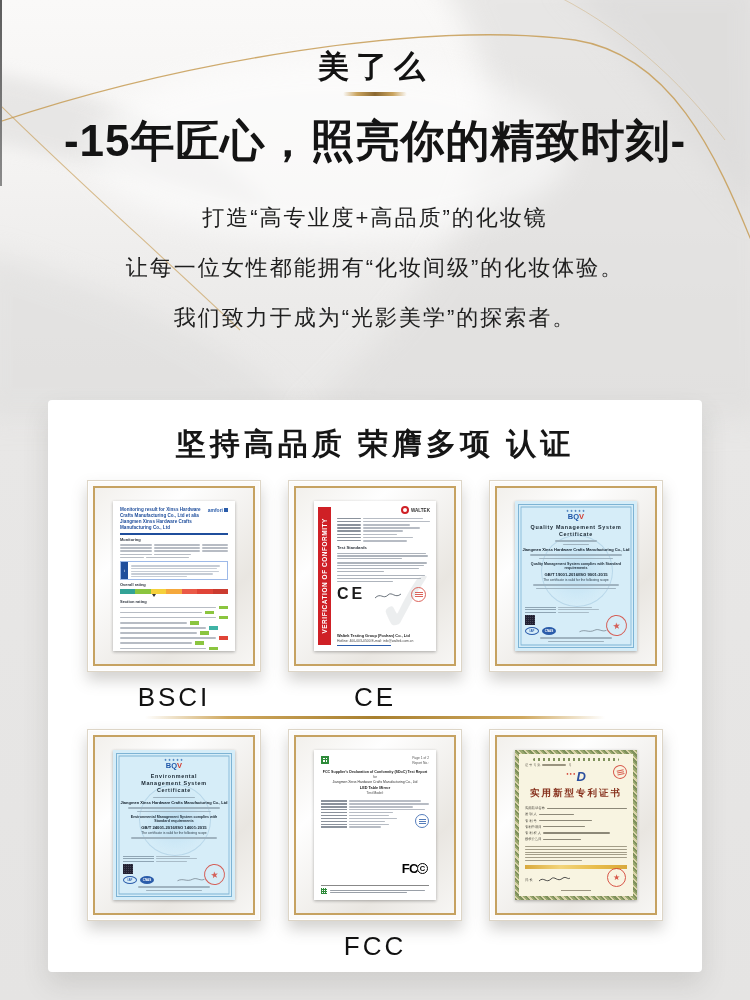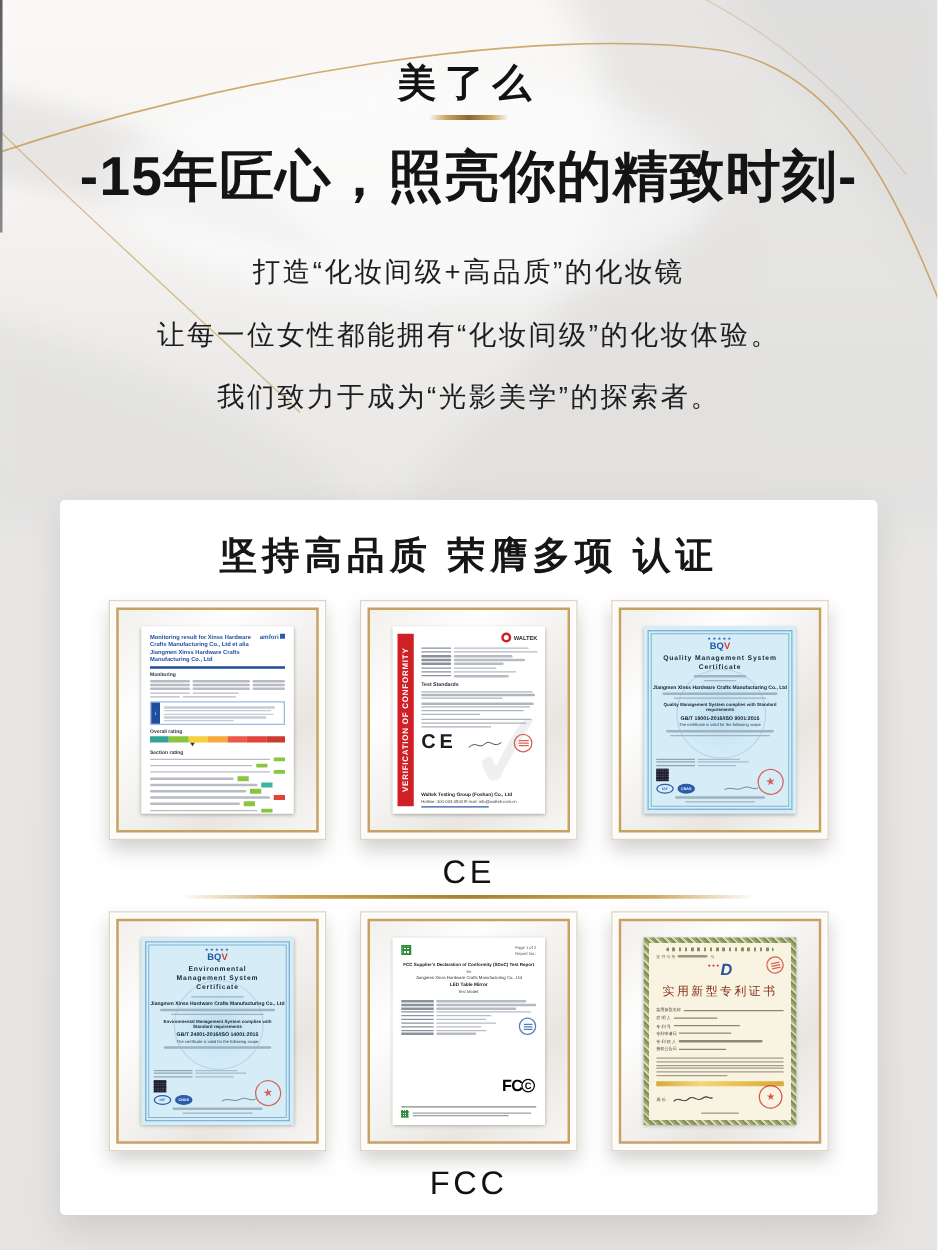--- a/index.html
+++ b/index.html
@@ -156,21 +156,21 @@
     padding:4px 6px;display:flex;flex-direction:column;}
   .pat-garland{height:3px;background:repeating-linear-gradient(90deg,#7f915c 0 2px,rgba(0,0,0,0) 2px 5px);border-radius:2px;margin:0 8px;}
   .pat-no{font-size:3.2px;color:#6a665a;margin-top:2px;display:flex;align-items:center;gap:2px;}
   .pat-no .tb{width:24px;height:1.1px;background:#9a9480;}
   .pat-logo{text-align:center;margin-top:1px;line-height:1;}
   .pat-logo .dots{color:#d23b2e;font-size:4px;letter-spacing:1px;vertical-align:super;}
   .pat-logo .d{font-size:13px;font-weight:800;font-style:italic;color:#2b4f9e;}
   .pat-stamp{position:absolute;right:6px;top:11px;width:14px;height:14px;border:1.1px solid #d23b2e;border-radius:50%;
     box-sizing:border-box;opacity:.8;transform:rotate(-12deg);display:flex;align-items:center;justify-content:center;}
   .pat-stamp i{width:7px;height:1px;background:#d23b2e;box-shadow:0 2px 0 #d23b2e,0 -2px 0 #d23b2e;}
-  .pat-title{text-align:center;font-size:9.5px;font-weight:400;color:#86301c;letter-spacing:2px;margin-top:3px;}
+  .pat-title{text-align:center;font-size:9.5px;font-weight:700;color:#86301c;letter-spacing:2px;margin-top:3px;}
   .pat-fields{margin-top:4px;}
   .pat-frow{display:flex;align-items:center;gap:2px;margin-top:2.2px;}
   .pat-frow .lab{font-size:3.3px;color:#45423a;white-space:nowrap;}
   .pat-frow .tb{flex:1;height:1.2px;background:#8c8878;}
   .pat-par{margin-top:3.5px;}
   .pat-par .tb{height:1.1px;background:#a39d88;margin-top:1.6px;}
   .pat-goldbar{height:4px;background:linear-gradient(90deg,#d9a93c,#f3d57b 35%,#e8bc4a 70%,#d9a93c);margin-top:4px;}
   .pat-sig{display:flex;align-items:center;gap:4px;margin-top:5px;}
   .pat-sig .lab{font-size:3.4px;color:#45423a;}
   .pat-emblem{position:absolute;right:7px;bottom:9px;width:17px;height:17px;border:1.2px solid #d23b2e;border-radius:50%;
@@ -200,21 +200,21 @@
     <path d="M-10,95 C60,165 150,245 240,330" fill="none" stroke="#c79c55" stroke-width="1.1" opacity="0.65"></path>
     <path d="M545,-10 C620,25 680,80 725,140" fill="none" stroke="#c79c55" stroke-width="0.9" opacity="0.4"></path>
   </svg>
 
   <div class="left-edge-line"></div>
 
   <header class="hero">
     <h1 class="brand">美了么</h1>
     <div class="gold-underline"></div>
     <h2 class="headline">-15年匠心，照亮你的精致时刻-</h2>
-    <p class="tagline tag1">打造“化妆间级+高品质”的化妆镜</p>
+    <p class="tagline tag1">打造“高专业度+高品质”的化妆镜</p>
     <p class="tagline tag2">让每一位女性都能拥有“化妆间级”的化妆体验。</p>
     <p class="tagline tag3">我们致力于成为“光影美学”的探索者。</p>
   </header>
 
   <section class="cert-card">
     <h3 class="card-title">坚持高品质 荣膺多项 认证</h3>
     <div class="gold-divider"></div>
 
     <div class="cert-grid">
 
@@ -306,20 +306,21 @@
                   <span class="b-cell"></span>
                 </div>
             <div class="b-srow">
                   <span class="tb" style="flex:0.9"></span>
                   <span class="b-cell"></span>
                 </div>
 
           </div>
         </div>
           </div>
+        <figcaption class="caption">BSCI</figcaption>
       </figure>
 
       <figure class="cert">
         <div class="frame">
             <div class="frame-gold">
           <div class="paper ce">
             <div class="ce-wm">✓</div>
             <div class="ce-banner">
                   <span>VERIFICATION OF CONFORMITY</span>
                 </div>

